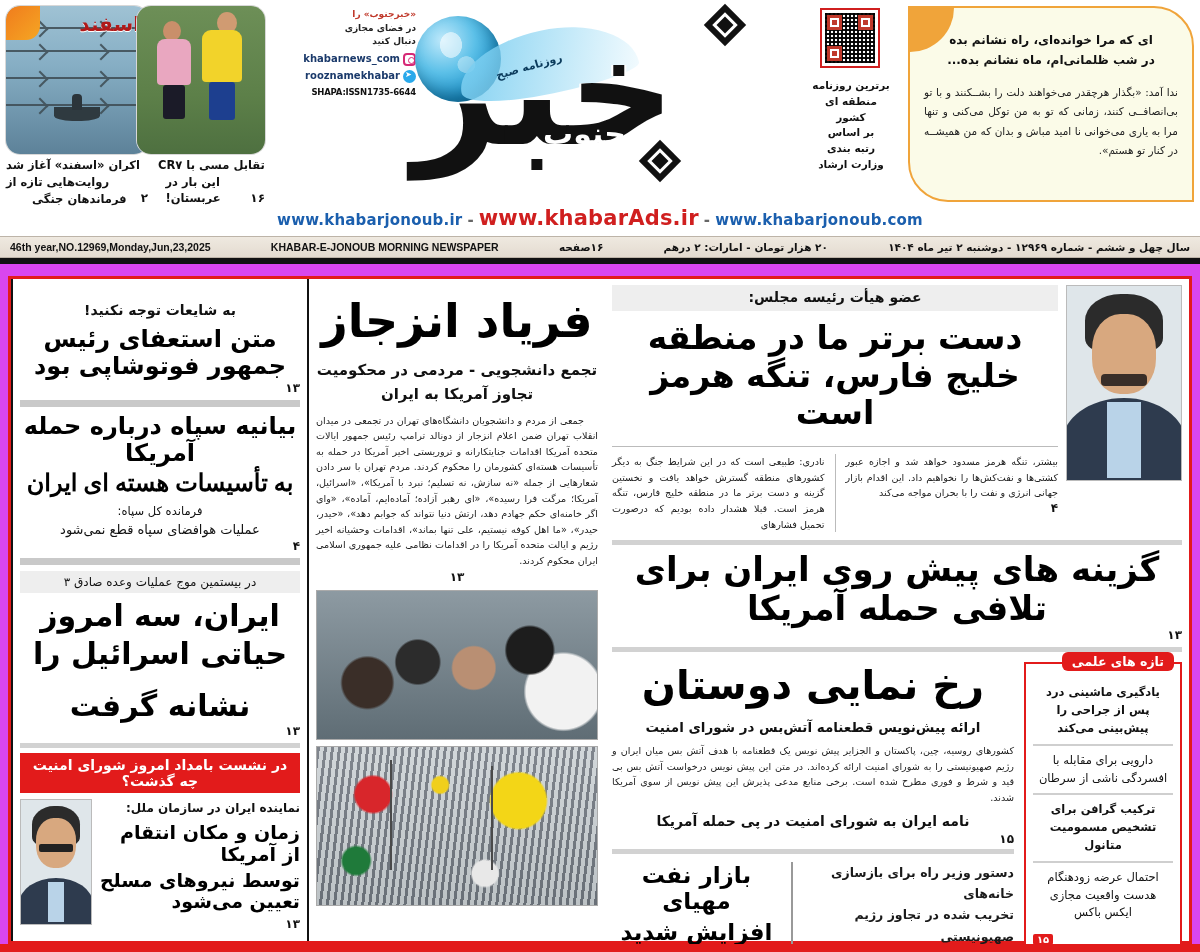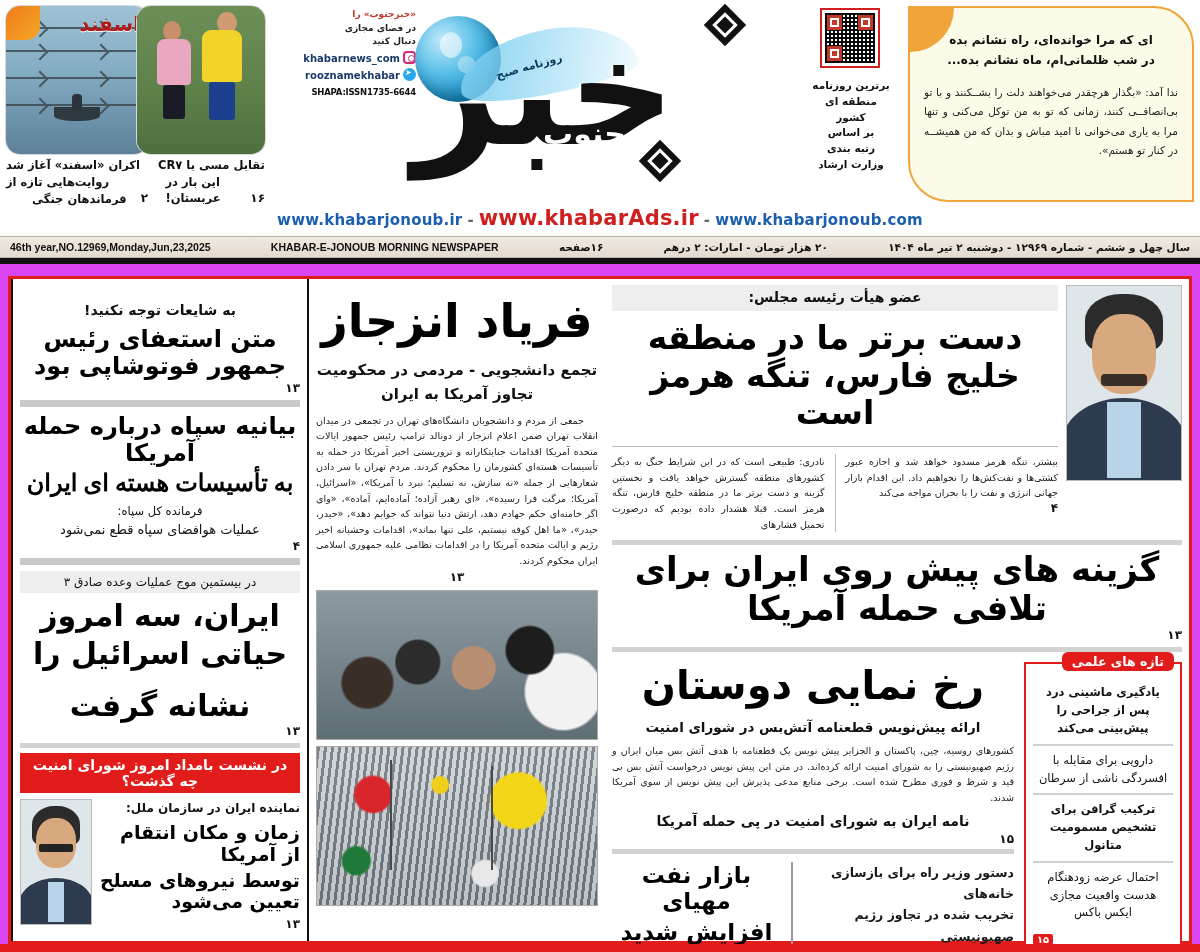--- a/index.html
+++ b/index.html
@@ -78,21 +78,21 @@
   .pl-yellow::after{ content:""; position:absolute; left:7px; top:52px; width:26px; height:38px; background:#1d3f8f; border-radius:3px;}
   .head-a{ position:absolute; left:20%; top:10%; width:18px; height:20px; background:#c98f6a; border-radius:50%;}
   .head-b{ position:absolute; right:22%; top:4%; width:20px; height:22px; background:#d09b72; border-radius:50%;}
 
   
   .social-box {
     position:absolute; direction: rtl; text-align: right;
     font-size: 9px; line-height:1.5; color:#222;
   }
   .social-box .lead { font-weight:bold; font-size:9px; }
-  .social-row { display:flex; align-items:flex-start; gap:3px; margin-top:2px; justify-content:flex-start; flex-direction: row;}
+  .social-row { display:flex; align-items:flex-end; gap:3px; margin-top:2px; justify-content:flex-start; flex-direction: row;}
   .ig-icon {
     width:13px; height:13px; border:2px solid #d62976; border-radius:4px;
     position:relative; flex:0 0 auto;
   }
   .ig-icon::after{ content:""; position:absolute; left:2.5px; top:2.5px; width:5px;height:5px;
     border:1.5px solid #d62976; border-radius:50%; }
   .tg-icon {
     width:13px; height:13px; border-radius:50%; background:#29a9eb; flex:0 0 auto;
     position:relative;
   }

